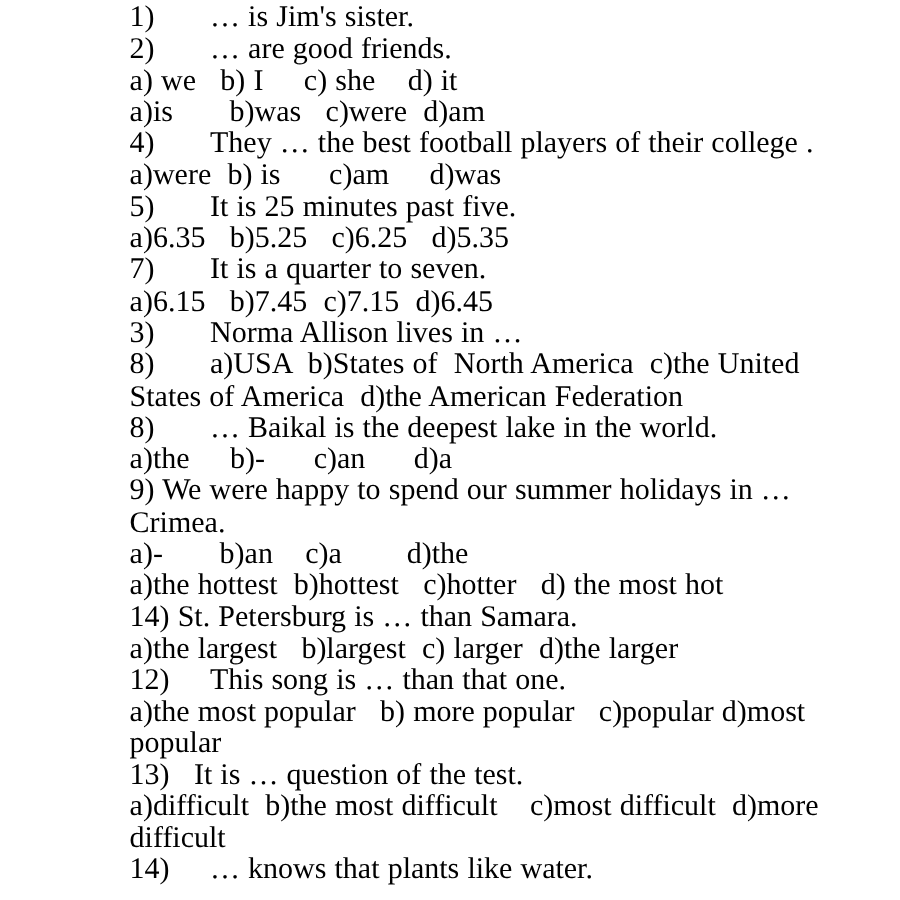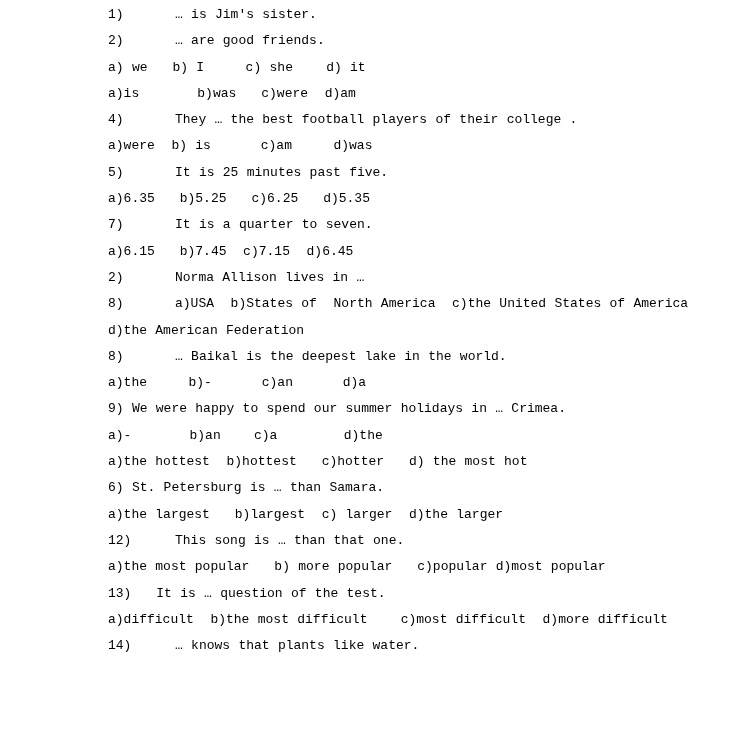--- a/index.html
+++ b/index.html
@@ -8,22 +8,22 @@
     background: #ffffff;
   }
   .page {
     position: relative;
     width: 750px;
     height: 750px;
     overflow: hidden;
     background: #ffffff;
     box-sizing: border-box;
     padding: 2px 55px 0 108px;
-    font-family: Liberation Mono, monospace;
-    font-size: 13px;
+    font-family: Liberation Serif, serif;
+    font-size: 25px;
     line-height: 26.3px;
     color: #000000;
   }
   .line {
     white-space: pre-wrap;
     tab-size: 7;
     tab-size: 67px;
     word-spacing: 0.5px;
   }
 </style>
@@ -34,27 +34,27 @@
   <div class="line">1)	… is Jim's sister.</div>
   <div class="line">2)	… are good friends.</div>
   <div class="line">a) we   b) I     c) she    d) it</div>
   <div class="line">a)is       b)was   c)were  d)am</div>
   <div class="line">4)	They … the best football players of their college .</div>
   <div class="line">a)were  b) is      c)am     d)was</div>
   <div class="line">5)	It is 25 minutes past five.</div>
   <div class="line">a)6.35   b)5.25   c)6.25   d)5.35</div>
   <div class="line">7)	It is a quarter to seven.</div>
   <div class="line">a)6.15   b)7.45  c)7.15  d)6.45</div>
-  <div class="line">2)	Norma Allison lives in …</div>
+  <div class="line">3)	Norma Allison lives in …</div>
   <div class="line">8)	a)USA  b)States of  North America  c)the United States of America  d)the American Federation</div>
   <div class="line">8)	… Baikal is the deepest lake in the world.</div>
   <div class="line">a)the     b)-      c)an      d)a</div>
   <div class="line">9) We were happy to spend our summer holidays in … Crimea.</div>
   <div class="line">a)-       b)an    c)a        d)the</div>
   <div class="line">a)the hottest  b)hottest   c)hotter   d) the most hot</div>
-  <div class="line">6) St. Petersburg is … than Samara.</div>
+  <div class="line">14) St. Petersburg is … than Samara.</div>
   <div class="line">a)the largest   b)largest  c) larger  d)the larger</div>
   <div class="line">12)	This song is … than that one.</div>
   <div class="line">a)the most popular   b) more popular   c)popular d)most popular</div>
   <div class="line">13)   It is … question of the test.</div>
   <div class="line">a)difficult  b)the most difficult    c)most difficult  d)more difficult</div>
   <div class="line">14)	… knows that plants like water.</div>
 </div>
 
 </body></html>

